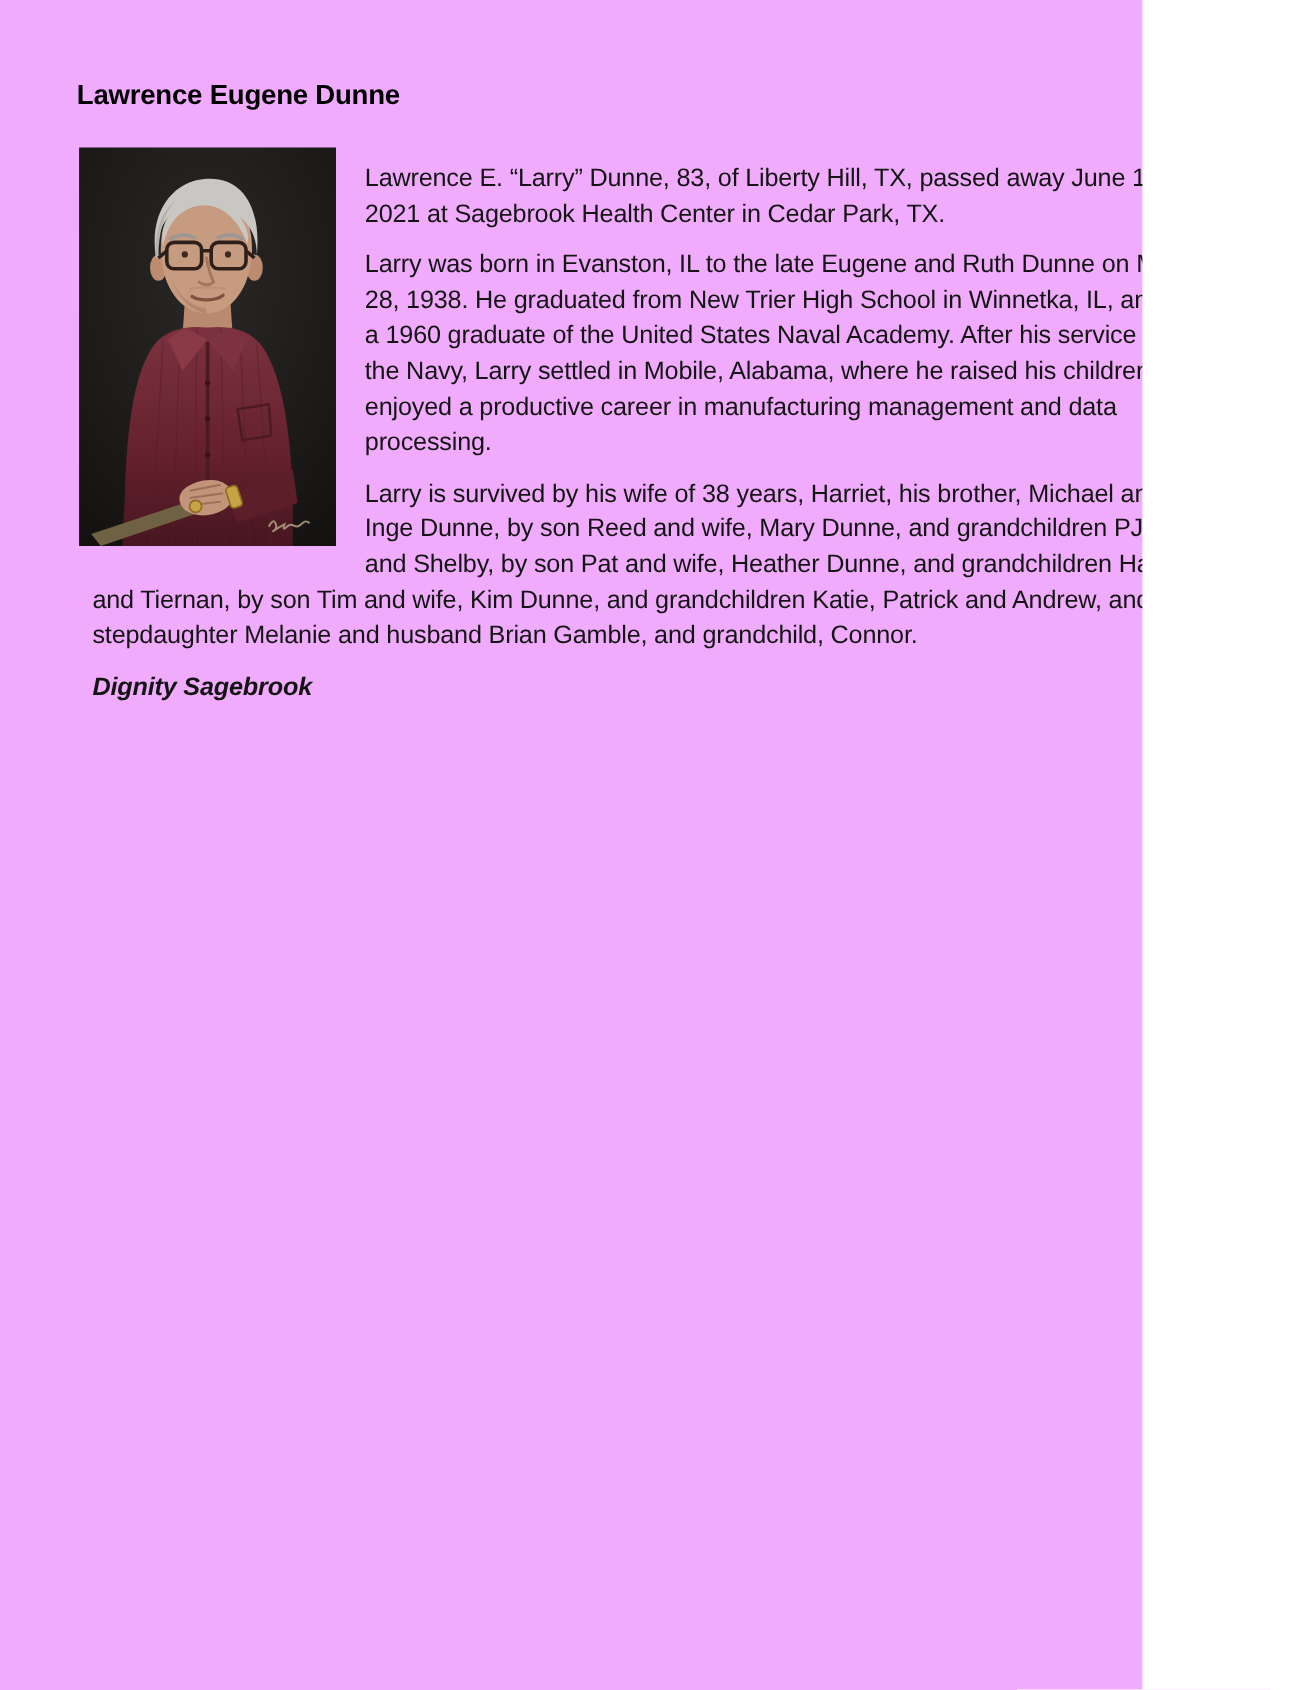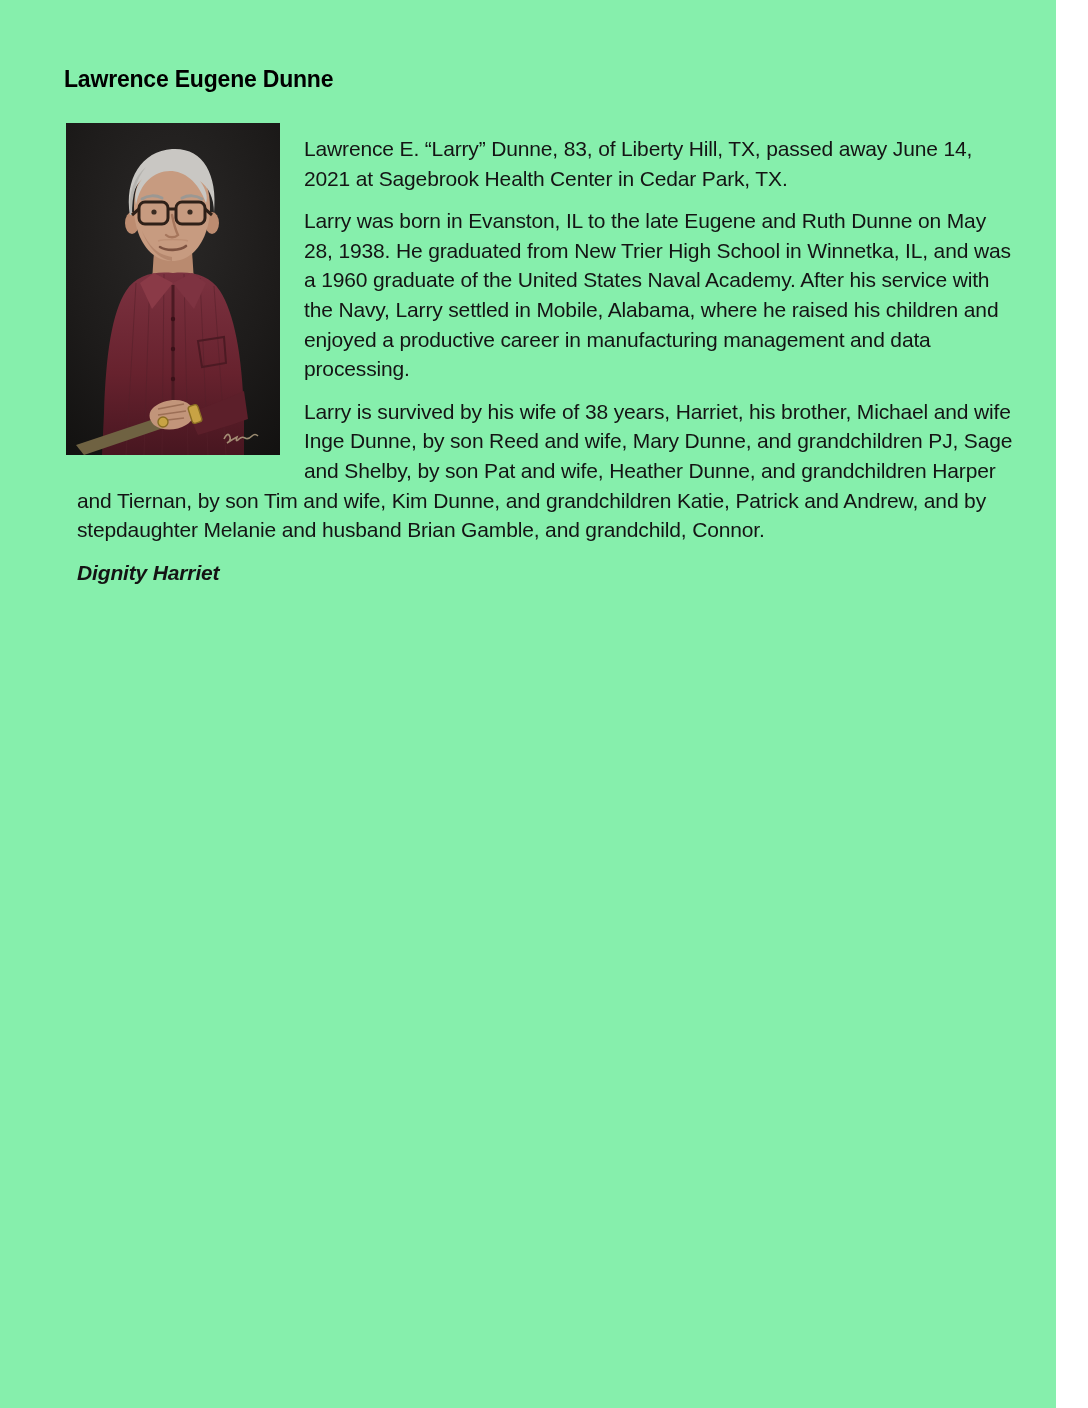--- a/index.html
+++ b/index.html
@@ -3,23 +3,23 @@
 <meta charset="utf-8">
 <style>
   * { margin: 0; padding: 0; box-sizing: border-box; }
   html, body {
     background: #ffffff;
     font-family: "Liberation Sans", "DejaVu Sans", sans-serif;
     color: #111111;
   }
   .page {
     position: relative;
-    width: 1056px;
+    width: 952px;
     height: 1408px;
-    background: #86efac;
+    background: #f0abfc;
     overflow: hidden;
   }
   .doc-title {
     position: absolute;
     top: 66px;
     left: 64px;
     font-size: 23px;
     font-weight: 700;
     letter-spacing: -0.2px;
     color: #000000;
@@ -148,16 +148,16 @@
 
       <rect x="124" y="282" width="10" height="18" rx="3" fill="#c8a344" stroke="#8a6e23" stroke-width="1.4" transform="rotate(-18 129 291)"></rect>
 
       <path d="M158 316 q4 -8 6 -2 q1 4 -3 6 q6 -4 10 -6 q-2 6 2 2 q3 -3 6 -1 q3 2 7 -2 q3 -3 6 0" fill="none" stroke="#b3a183" stroke-width="1.6" opacity="0.85"></path>
     </svg>
 
     <p>Lawrence E. “Larry” Dunne, 83, of Liberty Hill, TX, passed away June 14, 2021 at Sagebrook Health Center in Cedar Park, TX.</p>
     <p>Larry was born in Evanston, IL to the late Eugene and Ruth Dunne on May 28, 1938. He graduated from New Trier High School in Winnetka, IL, and was a 1960 graduate of the United States Naval Academy. After his service with the Navy, Larry settled in Mobile, Alabama, where he raised his children and enjoyed a productive career in manufacturing management and data processing.</p>
     <p>Larry is survived by his wife of 38 years, Harriet, his brother, Michael and wife Inge Dunne, by son Reed and wife, Mary Dunne, and grandchildren PJ, Sage and Shelby, by son Pat and wife, Heather Dunne, and grandchildren Harper and Tiernan, by son Tim and wife, Kim Dunne, and grandchildren Katie, Patrick and Andrew, and by stepdaughter Melanie and husband Brian Gamble, and grandchild, Connor.</p>
 
-    <p class="attribution">Dignity Harriet</p>
+    <p class="attribution">Dignity Sagebrook</p>
   </div>
 
 </div>
 
 </body></html>

